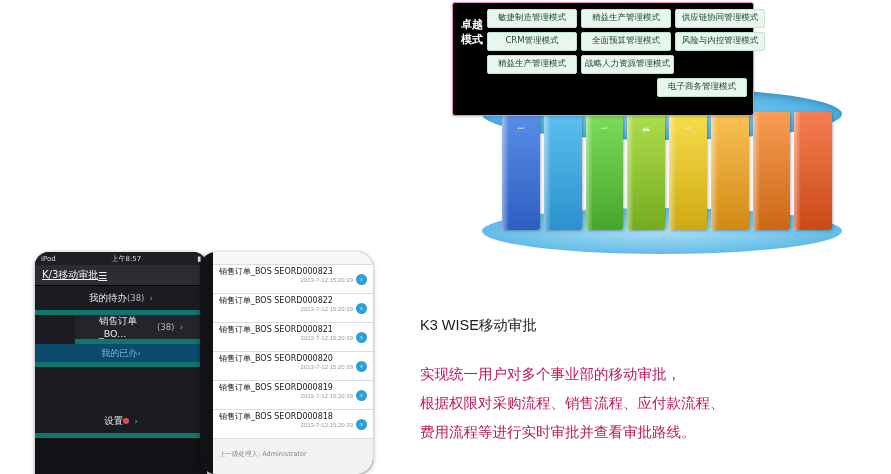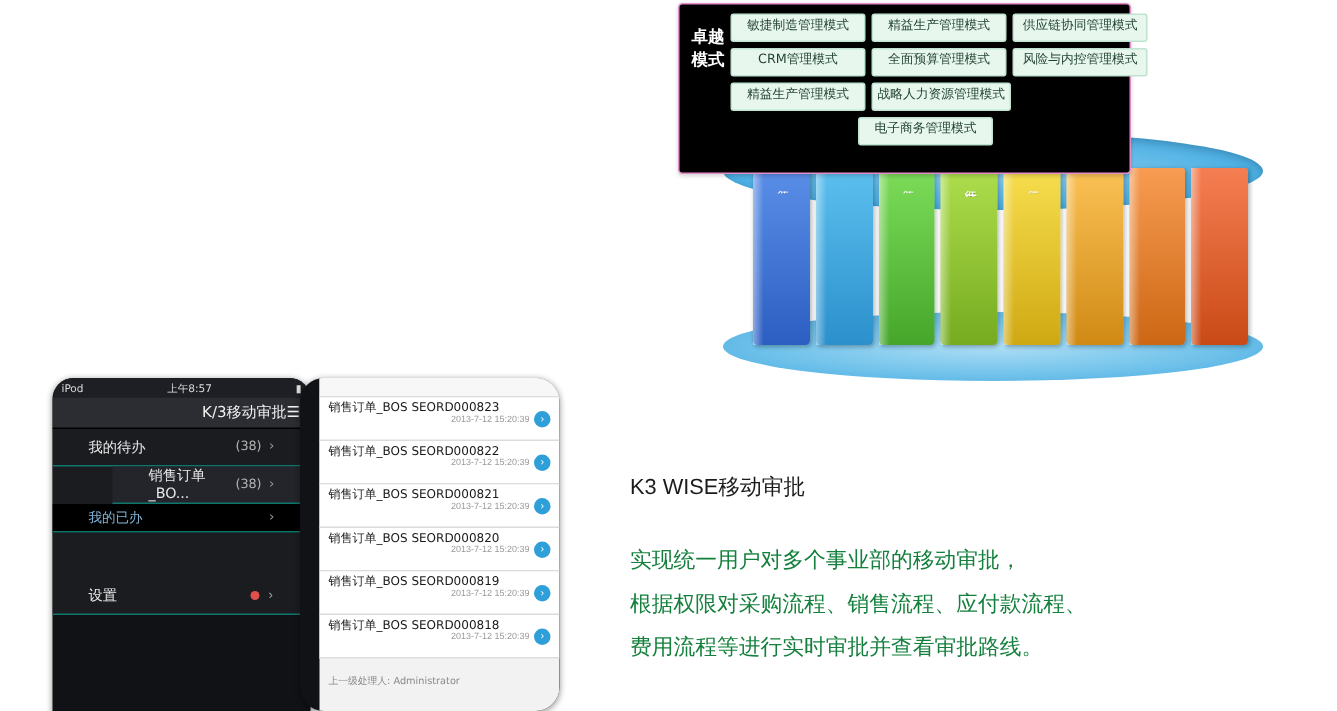--- a/index.html
+++ b/index.html
@@ -15,21 +15,21 @@
 
   
   .tl-text{position:absolute;left:26px;top:40px;width:400px;}
   .tl-text .line{font-size:14.5px;line-height:30px;color:#1b1b1b;letter-spacing:.3px;}
   .tl-text .gap{height:14px;}
 
   
   .mid-text{position:absolute;left:420px;top:312px;width:440px;}
   .mid-text .title{font-size:14.5px;line-height:26px;color:#1b1b1b;}
   .mid-text .gap{height:22px;}
-  .mid-text .line{font-size:14.5px;line-height:29px;color:#15803d;}
+  .mid-text .line{font-size:14.5px;line-height:29px;color:#be185d;}
 
   
   .books-wrap{position:absolute;left:440px;top:0px;width:440px;height:260px;}
   .disc{
     position:absolute;left:42px;top:88px;width:360px;height:52px;
     background:radial-gradient(ellipse at 50% 50%, #8fd0f0 0%, #59b6e6 55%, #2f9ddb 100%);
     border-radius:50%;
     box-shadow:0 2px 6px rgba(0,0,0,.18) inset;
   }
   .disc2{
@@ -90,53 +90,54 @@
     font-size:8.5px;
     color:#1f3f2d;
     height:17px;line-height:15px;
     padding:0 3px;
     text-align:center;
     white-space:nowrap;
     font-family:"DejaVu Sans","Liberation Sans",sans-serif;
     flex:0 0 auto;
     min-width:82px;
   }
-  .grid-row.center{justify-content:center;}
+  .grid-row.center{justify-content:flex-end;}
 
   
   .phones{position:absolute;left:18px;top:252px;width:380px;height:222px;}
   .phone{
     position:absolute;top:0;
     background:#111215;
     border-radius:14px;
     box-shadow:0 1px 4px rgba(0,0,0,.4);
     overflow:hidden;
   }
   .phone-a{left:17px;width:172px;height:236px;}
   .phone-b{left:182px;width:160px;height:222px;border-radius:16px;padding-left:13px;}
   .status-bar{
     height:13px;background:#1d1f24;color:#dcdcdc;font-size:7px;
     display:flex;align-items:center;justify-content:space-between;padding:0 6px;
     font-family:"DejaVu Sans","Liberation Sans",sans-serif;
   }
   .app-head{
     height:20px;background:#2b2d33;color:#f2f2f2;font-size:10px;
-    display:flex;align-items:center;justify-content:flex-end;padding:0 7px;
+    display:flex;align-items:center;justify-content:flex-start;padding:0 7px;
     border-bottom:1px solid #000;
     font-family:"DejaVu Sans","Liberation Sans",sans-serif;
+    text-decoration:underline;
   }
   .menu-list{background:#1a1c20;}
   .menu-item{
-    height:24px;display:flex;align-items:center;justify-content:space-between;
+    height:24px;display:flex;align-items:center;justify-content:center;
     padding:0 24px;font-size:9.5px;color:#e8e8e8;
-    border-bottom:1px solid #0f766e;
+    border-bottom:5px solid #0f766e;
     font-family:"DejaVu Sans","Liberation Sans",sans-serif;
   }
   .menu-item .right{display:flex;align-items:center;gap:5px;color:#b5b5b5;font-size:8.5px;}
-  .menu-item.sep{background:#000000;color:#7fb3d5;height:18px;font-size:9px;}
+  .menu-item.sep{background:#0c4a6e;color:#7fb3d5;height:18px;font-size:9px;}
   .dot-red{width:6px;height:6px;border-radius:50%;background:#e0504a;display:inline-block;}
   .chev{color:#9a9a9a;font-size:9px;}
 
   
   .phone-b-inner{background:#f2f2f2;height:100%;}
   .b-status{height:12px;background:#f7f7f7;border-bottom:1px solid #ddd;}
   .rowitem{
     height:29px;background:#ffffff;border-bottom:1px solid #dcdcdc;
     padding:2px 6px 0 6px;position:relative;box-sizing:border-box;
   }
@@ -242,21 +243,21 @@
           <span>销售订单_BO...</span>
           <span class="right">
             <span>(38)</span>
             <span class="chev">›</span>
           </span>
         </div>
         <div class="menu-item sep">
           <span>我的已办</span>
           <span class="chev">›</span>
         </div>
-        <div class="menu-item" style="margin-top:30px;font-family:Liberation Mono, monospace;">
+        <div class="menu-item" style="margin-top:42px;">
           <span>设置</span>
           <span class="right">
             <span class="dot-red"></span>
             <span class="chev">›</span>
           </span>
         </div>
       </div>
     </div>
 
     <div class="phone phone-b">

